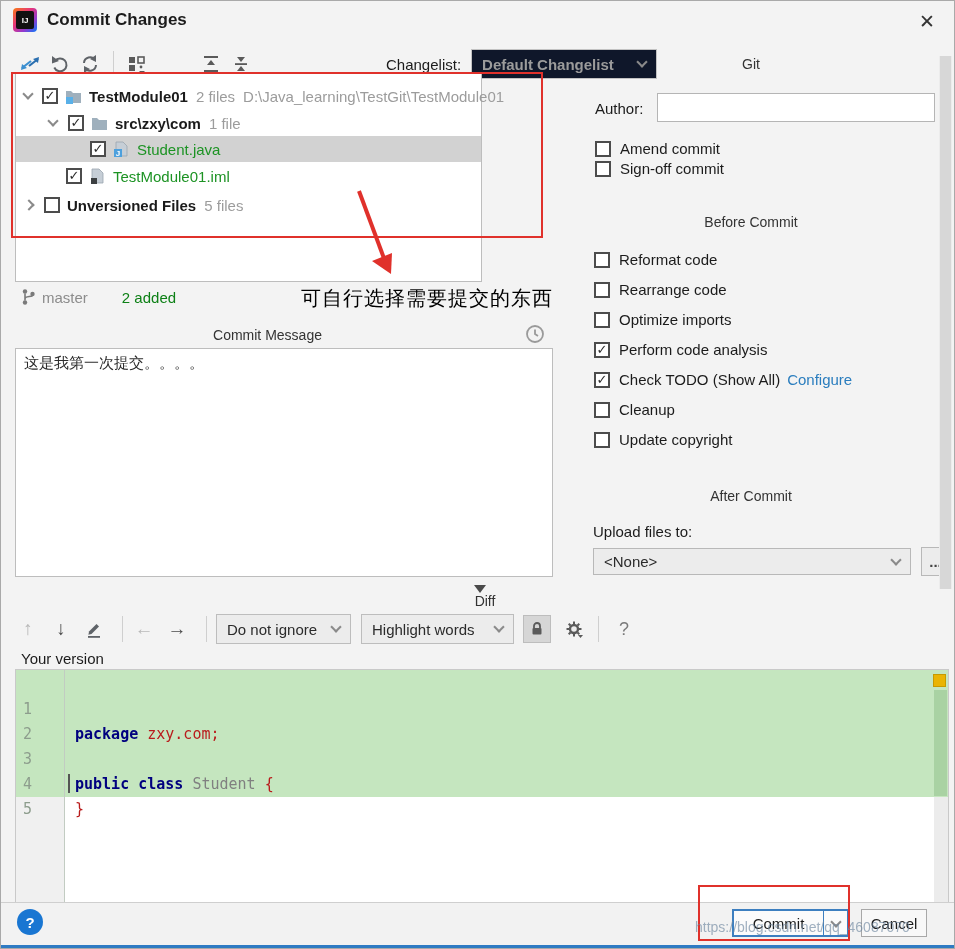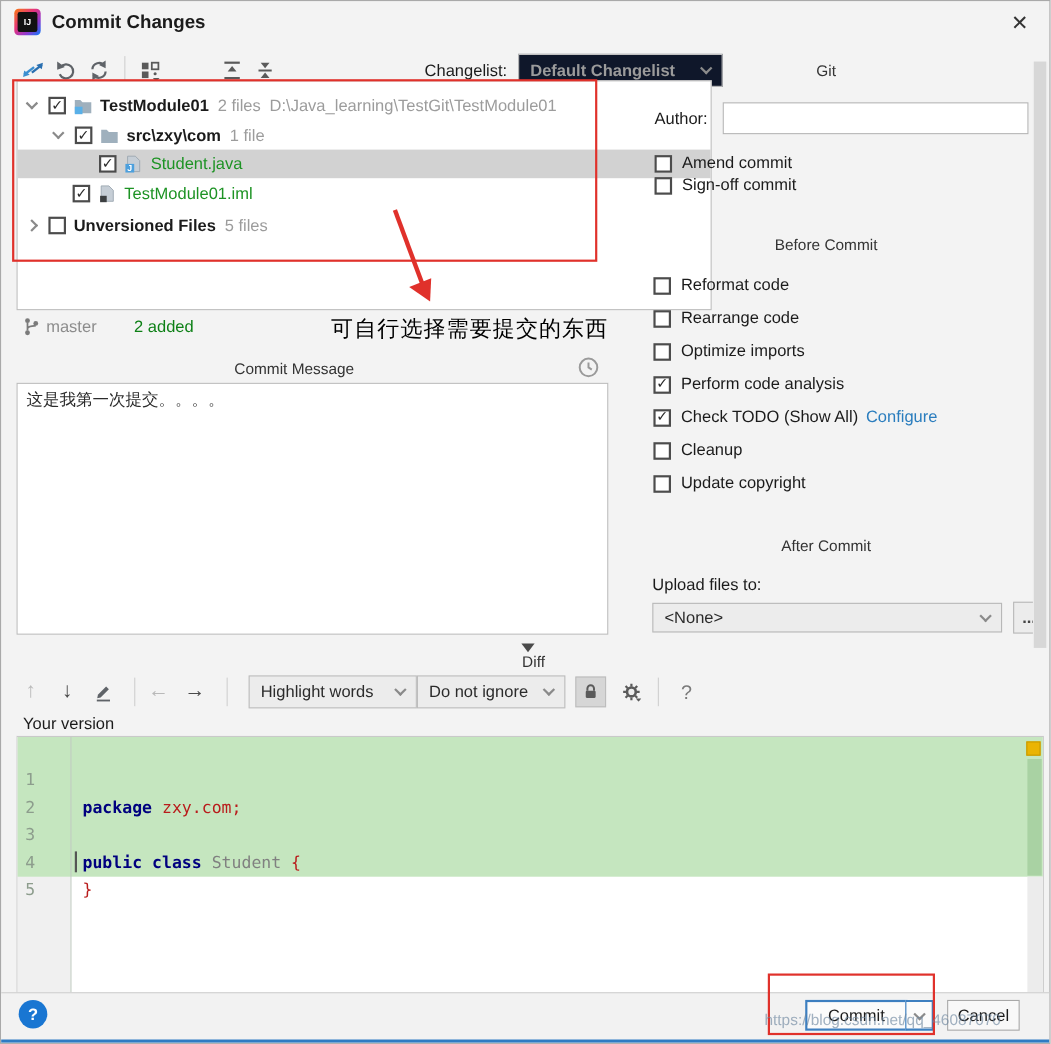--- a/index.html
+++ b/index.html
@@ -23,21 +23,21 @@
   .tsep { width:1px; height:26px; background:#cfcfcf; margin:0 8px; }
   .cl-label { margin-left:130px; font-size:15px; color:#1b1b1b; }
   .cl-drop { margin-left:10px; width:186px; height:30px; background:#0f172a; border:1px solid #c2c2c2;
     display:flex; align-items:center; padding:0 10px; font-weight:bold; color:#9b9b9b; }
   .chev { width:8px; height:8px; border-right:2px solid #8a8a8a; border-bottom:2px solid #8a8a8a; display:inline-block; }
   .chev.down { transform:rotate(45deg); margin-top:-4px; }
   .chev.right { transform:rotate(-45deg); }
   .dd-chev { margin-left:auto; }
 
   
-  .tree-panel { position:absolute; left:14px; top:72px; width:632px; height:209px; background:#fff; border:1px solid #bdbdbd; }
+  .tree-panel { position:absolute; left:14px; top:72px; width:467px; height:209px; background:#fff; border:1px solid #bdbdbd; }
   .trow { position:absolute; left:0; right:0; height:26px; display:flex; align-items:center; }
   .trow.selected { background:#d2d2d2; }
   .twisty { width:10px; margin-right:10px; display:flex; align-items:center; justify-content:center; }
   .chk { width:16px; height:16px; border:2px solid #4c4c4c; background:#fff; margin-right:7px; flex:none;
     display:flex; align-items:center; justify-content:center; font-size:13px; font-weight:bold; color:#2b2b2b; }
   .chk.checked::after { content:"✓"; margin-top:-1px; }
   .ticon { width:17px; height:16px; margin-right:7px; flex:none; }
   .tlabel { font-weight:bold; color:#1b1b1b; white-space:pre; }
   .tlabel.green { color:#1d9324; font-weight:normal; }
   .tmeta { color:#9c9c9c; margin-left:8px; white-space:pre; }
@@ -333,26 +333,26 @@
     <span class="arrow-btn dark">
       <svg width="18" height="18" viewBox="0 0 18 18">
           <path d="M4 11.5 L11.5 4 L14 6.5 L6.5 14 L3.4 14.8 z" fill="#5f6368"></path>
           <rect x="3" y="16" width="12" height="1.8" fill="#5f6368"></rect>
         </svg>
     </span>
     <span class="tsep"></span>
     <span class="arrow-btn dim">←</span>
     <span class="arrow-btn dark">→</span>
     <span class="tsep" style="margin:0 9px"></span>
+    <div class="dd-btn" style="width:135px">
+      <span>Do not ignore</span>
+      <span class="chev down dd-chev"></span>
+    </div>
     <div class="dd-btn" style="width:153px; margin-left:10px">
       <span>Highlight words</span>
-      <span class="chev down dd-chev"></span>
-    </div>
-    <div class="dd-btn" style="width:135px">
-      <span>Do not ignore</span>
       <span class="chev down dd-chev"></span>
     </div>
     <span class="sq-btn pressed">
       <svg width="16" height="16" viewBox="0 0 16 16">
           <path d="M5 7 V5 a3 3 0 0 1 6 0 v2" stroke="#5a5a5a" stroke-width="1.8" fill="none"></path>
           <rect x="3.5" y="7" width="9" height="6.5" rx="1" fill="#5a5a5a"></rect>
         </svg>
     </span>
     <span class="sq-btn flat">
       <svg width="18" height="18" viewBox="0 0 18 18">

